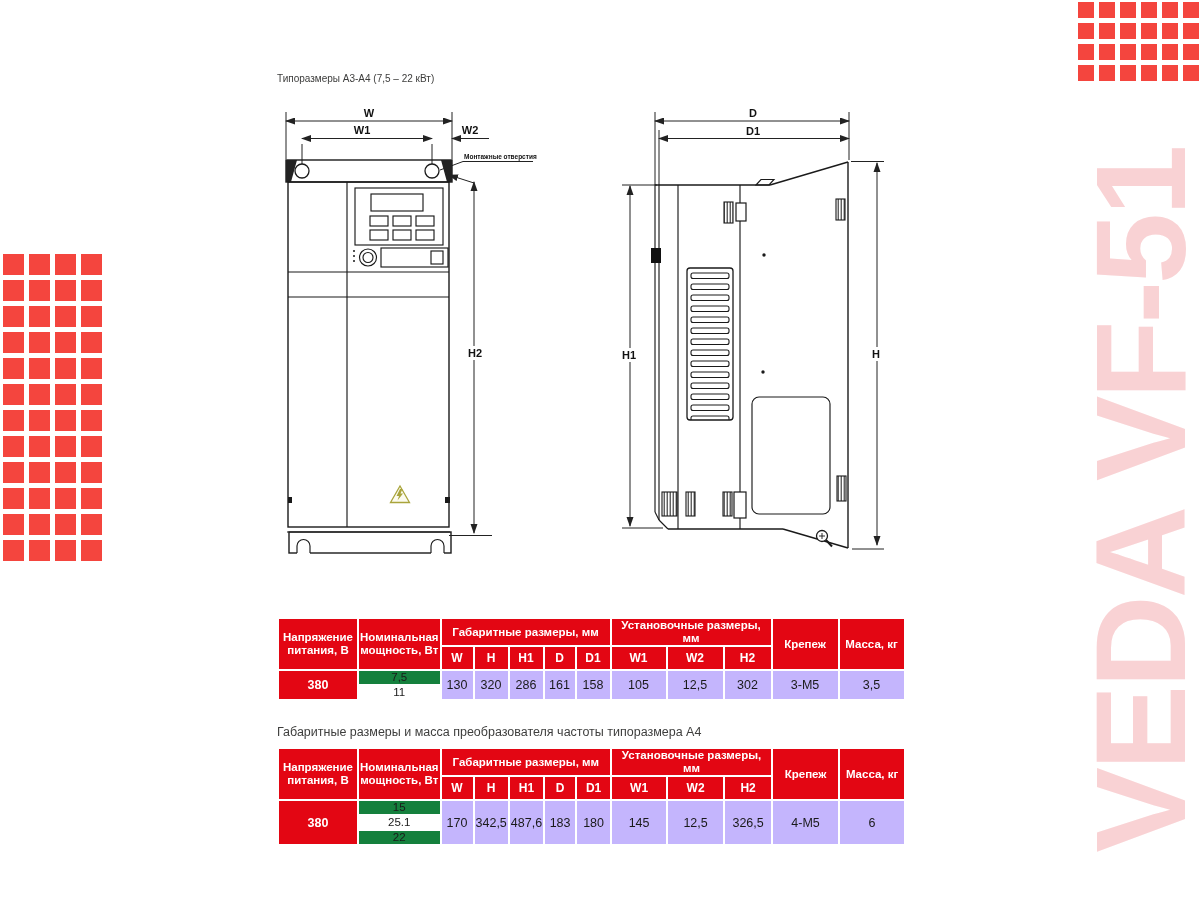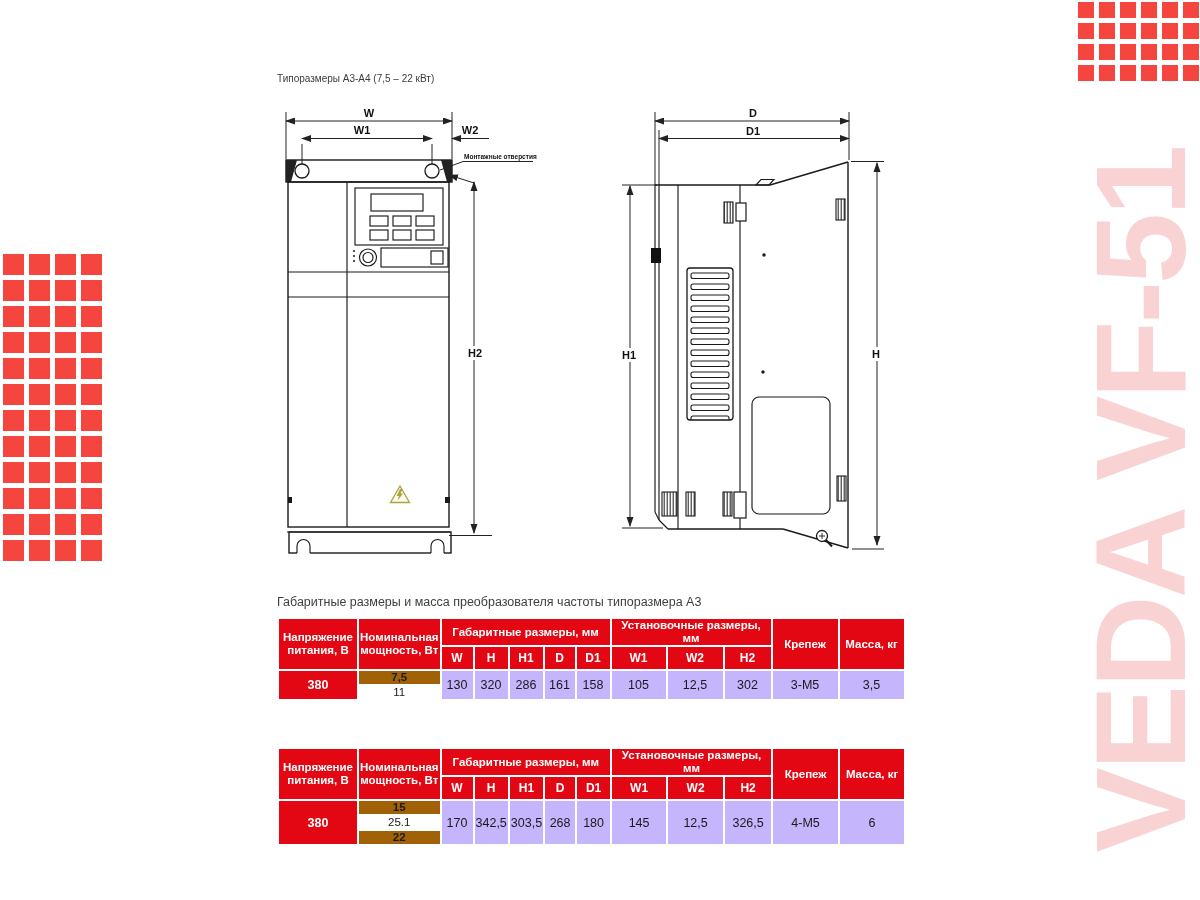--- a/index.html
+++ b/index.html
@@ -31,21 +31,21 @@
 
   
   .dim-table{position:absolute;border-collapse:collapse;table-layout:fixed;}
   .dim-table th,.dim-table td{border:2px solid #fff;text-align:center;vertical-align:middle;padding:0 1px;}
   .dim-table th{background:#e30613;color:#fff;font-weight:bold;font-size:11.5px;line-height:1.15;}
   .dim-table tr.h1 th{height:20px;}
   .dim-table tr.h2 th{height:22px;font-size:12px;}
   .dim-table td.val{background:#c4b5fd;font-size:12.5px;color:#1a1a1a;}
   .dim-table td.volt{background:#e30613;color:#fff;font-weight:bold;font-size:12.5px;}
   .dim-table td.pw{font-size:11.5px;height:13px;line-height:13px;color:#1a1a1a;}
-  .dim-table td.pw.shade{background:#a16207;font-weight:bold;}
+  .dim-table td.pw.shade{background:#15803d;}
   .dim-table td.pw.white{background:#fff;}
 </style>
 </head>
 <body>
 
 <div class="canvas">
 
   <div class="watermark">VEDA VF-51</div>
 
   <div class="sqgrid grid-left">
@@ -278,21 +278,20 @@
     <rect x="618" y="348" width="22" height="14" fill="#fff"></rect>
     <text class="dimtext" x="629" y="358.5" text-anchor="middle">H1</text>
 
     <line class="dim" x1="851" y1="161.5" x2="884" y2="161.5"></line>
     <line class="dim" x1="852" y1="549" x2="884" y2="549"></line>
     <line class="dim" x1="877" y1="163" x2="877" y2="545" marker-start="url(#sS)" marker-end="url(#sE)"></line>
     <rect x="866" y="347" width="20" height="14" fill="#fff"></rect>
     <text class="dimtext" x="876" y="357.5" text-anchor="middle">H</text>
   </svg>
 
-  <div class="tbl-caption" style="left:277px;top:595px">Габаритные размеры и масса преобразователя частоты типоразмера А3</div>
 
   <table class="dim-table" style="left:277px;top:617px">
     <colgroup>
       <col style="width:80px">
         <col style="width:82px">
       <col style="width:33px">
         <col style="width:35px">
         <col style="width:35px">
         <col style="width:32px">
         <col style="width:35px">
@@ -334,20 +333,21 @@
       <td class="val" rowspan="2">302</td>
       <td class="val" rowspan="2">3-M5</td>
       <td class="val" rowspan="2">3,5</td>
     </tr>
     <tr>
       <td class="pw white">11</td>
     </tr>
   </tbody>
     </table>
 
+  <div class="tbl-caption" style="left:277px;top:725px">Габаритные размеры и масса преобразователя частоты типоразмера А4</div>
 
   <table class="dim-table" style="left:277px;top:747px">
     <colgroup>
       <col style="width:80px">
         <col style="width:82px">
       <col style="width:33px">
         <col style="width:35px">
         <col style="width:35px">
         <col style="width:32px">
         <col style="width:35px">
@@ -374,22 +374,22 @@
       <th>D1</th>
       <th>W1</th>
       <th>W2</th>
       <th>H2</th>
     </tr>
     <tr>
       <td class="volt" rowspan="3">380</td>
       <td class="pw shade">15</td>
       <td class="val" rowspan="3">170</td>
       <td class="val" rowspan="3">342,5</td>
-      <td class="val" rowspan="3">303,5</td>
-      <td class="val" rowspan="3">268</td>
+      <td class="val" rowspan="3">487,6</td>
+      <td class="val" rowspan="3">183</td>
       <td class="val" rowspan="3">180</td>
       <td class="val" rowspan="3">145</td>
       <td class="val" rowspan="3">12,5</td>
       <td class="val" rowspan="3">326,5</td>
       <td class="val" rowspan="3">4-M5</td>
       <td class="val" rowspan="3">6</td>
     </tr>
     <tr>
       <td class="pw white">25.1</td>
     </tr>

